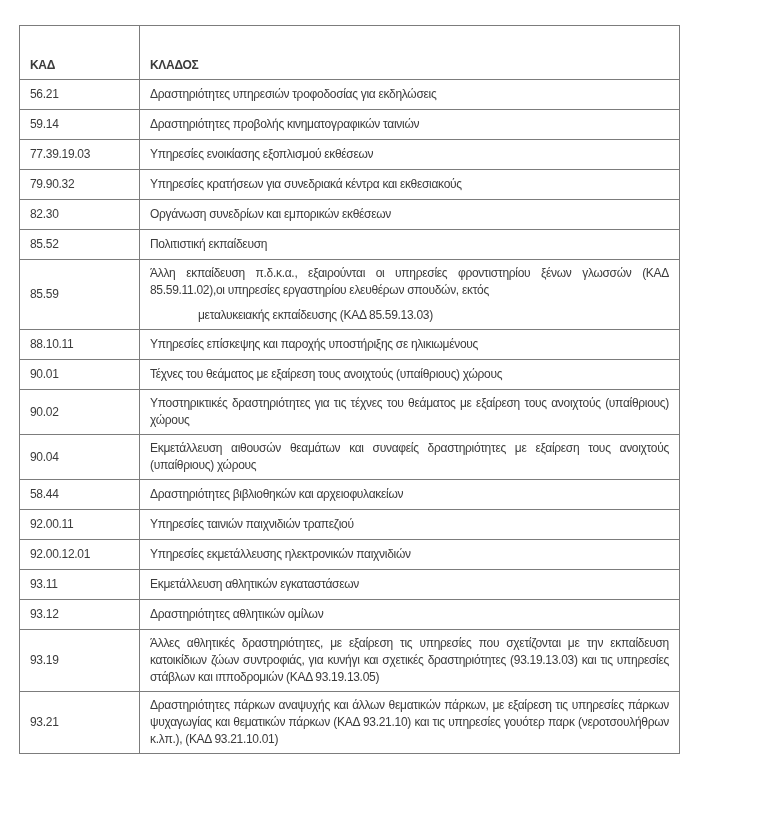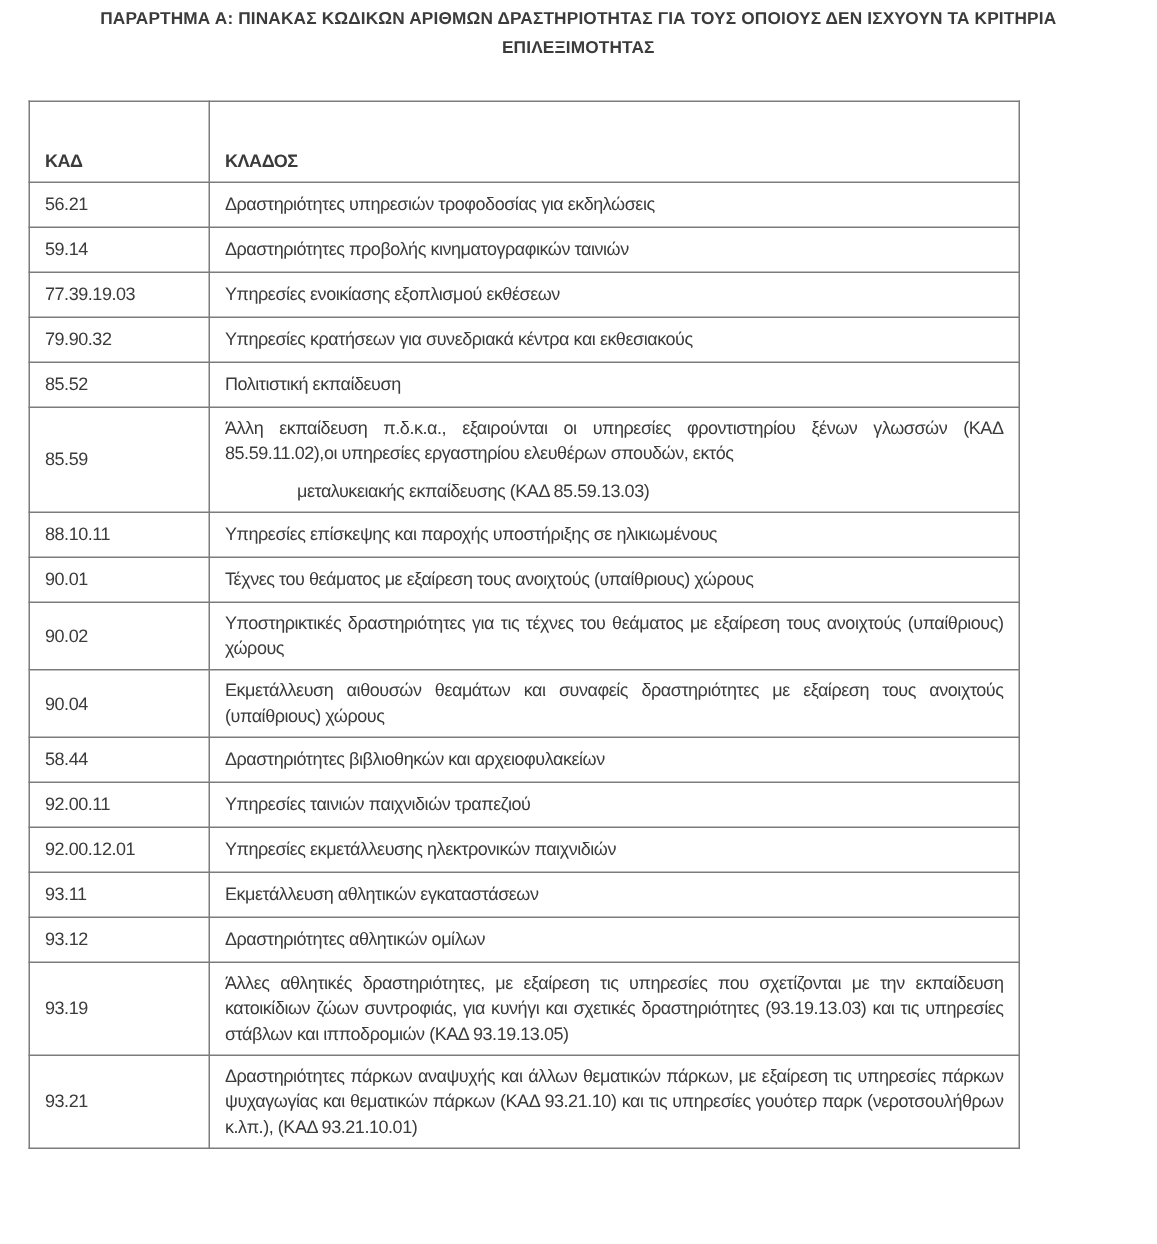--- a/index.html
+++ b/index.html
@@ -52,24 +52,20 @@
   }
   table.kad-table tbody tr { height: 30px; }
   td.klados-cell p { text-align: justify; }
   td.klados-cell p.para-gap { margin-top: 8px; padding-left: 48px; }
 </style>
 </head>
 <body>
 
 <div class="page">
 
-  <div class="doc-title">
-    <div>ΠΑΡΑΡΤΗΜΑ Α: ΠΙΝΑΚΑΣ ΚΩΔΙΚΩΝ ΑΡΙΘΜΩΝ ΔΡΑΣΤΗΡΙΟΤΗΤΑΣ ΓΙΑ ΤΟΥΣ ΟΠΟΙΟΥΣ ΔΕΝ ΙΣΧΥΟΥΝ ΤΑ ΚΡΙΤΗΡΙΑ</div>
-    <div>ΕΠΙΛΕΞΙΜΟΤΗΤΑΣ</div>
-  </div>
 
   <table class="kad-table">
     <colgroup>
       <col class="c-kad">
       <col class="c-klados">
     </colgroup>
     <thead>
       <tr>
         <th>ΚΑΔ</th>
         <th>ΚΛΑΔΟΣ</th>
@@ -91,20 +87,26 @@
         <tr>
       <td class="kad-cell">77.39.19.03</td>
       <td class="klados-cell">
             <p>Υπηρεσίες ενοικίασης εξοπλισμού εκθέσεων</p>
           </td>
     </tr>
         <tr>
       <td class="kad-cell">79.90.32</td>
       <td class="klados-cell">
             <p>Υπηρεσίες κρατήσεων για συνεδριακά κέντρα και εκθεσιακούς</p>
+          </td>
+    </tr>
+        <tr>
+      <td class="kad-cell">82.30</td>
+      <td class="klados-cell">
+            <p>Οργάνωση συνεδρίων και εμπορικών εκθέσεων</p>
           </td>
     </tr>
         <tr>
       <td class="kad-cell">85.52</td>
       <td class="klados-cell">
             <p>Πολιτιστική εκπαίδευση</p>
           </td>
     </tr>
         <tr>
       <td class="kad-cell">85.59</td>

